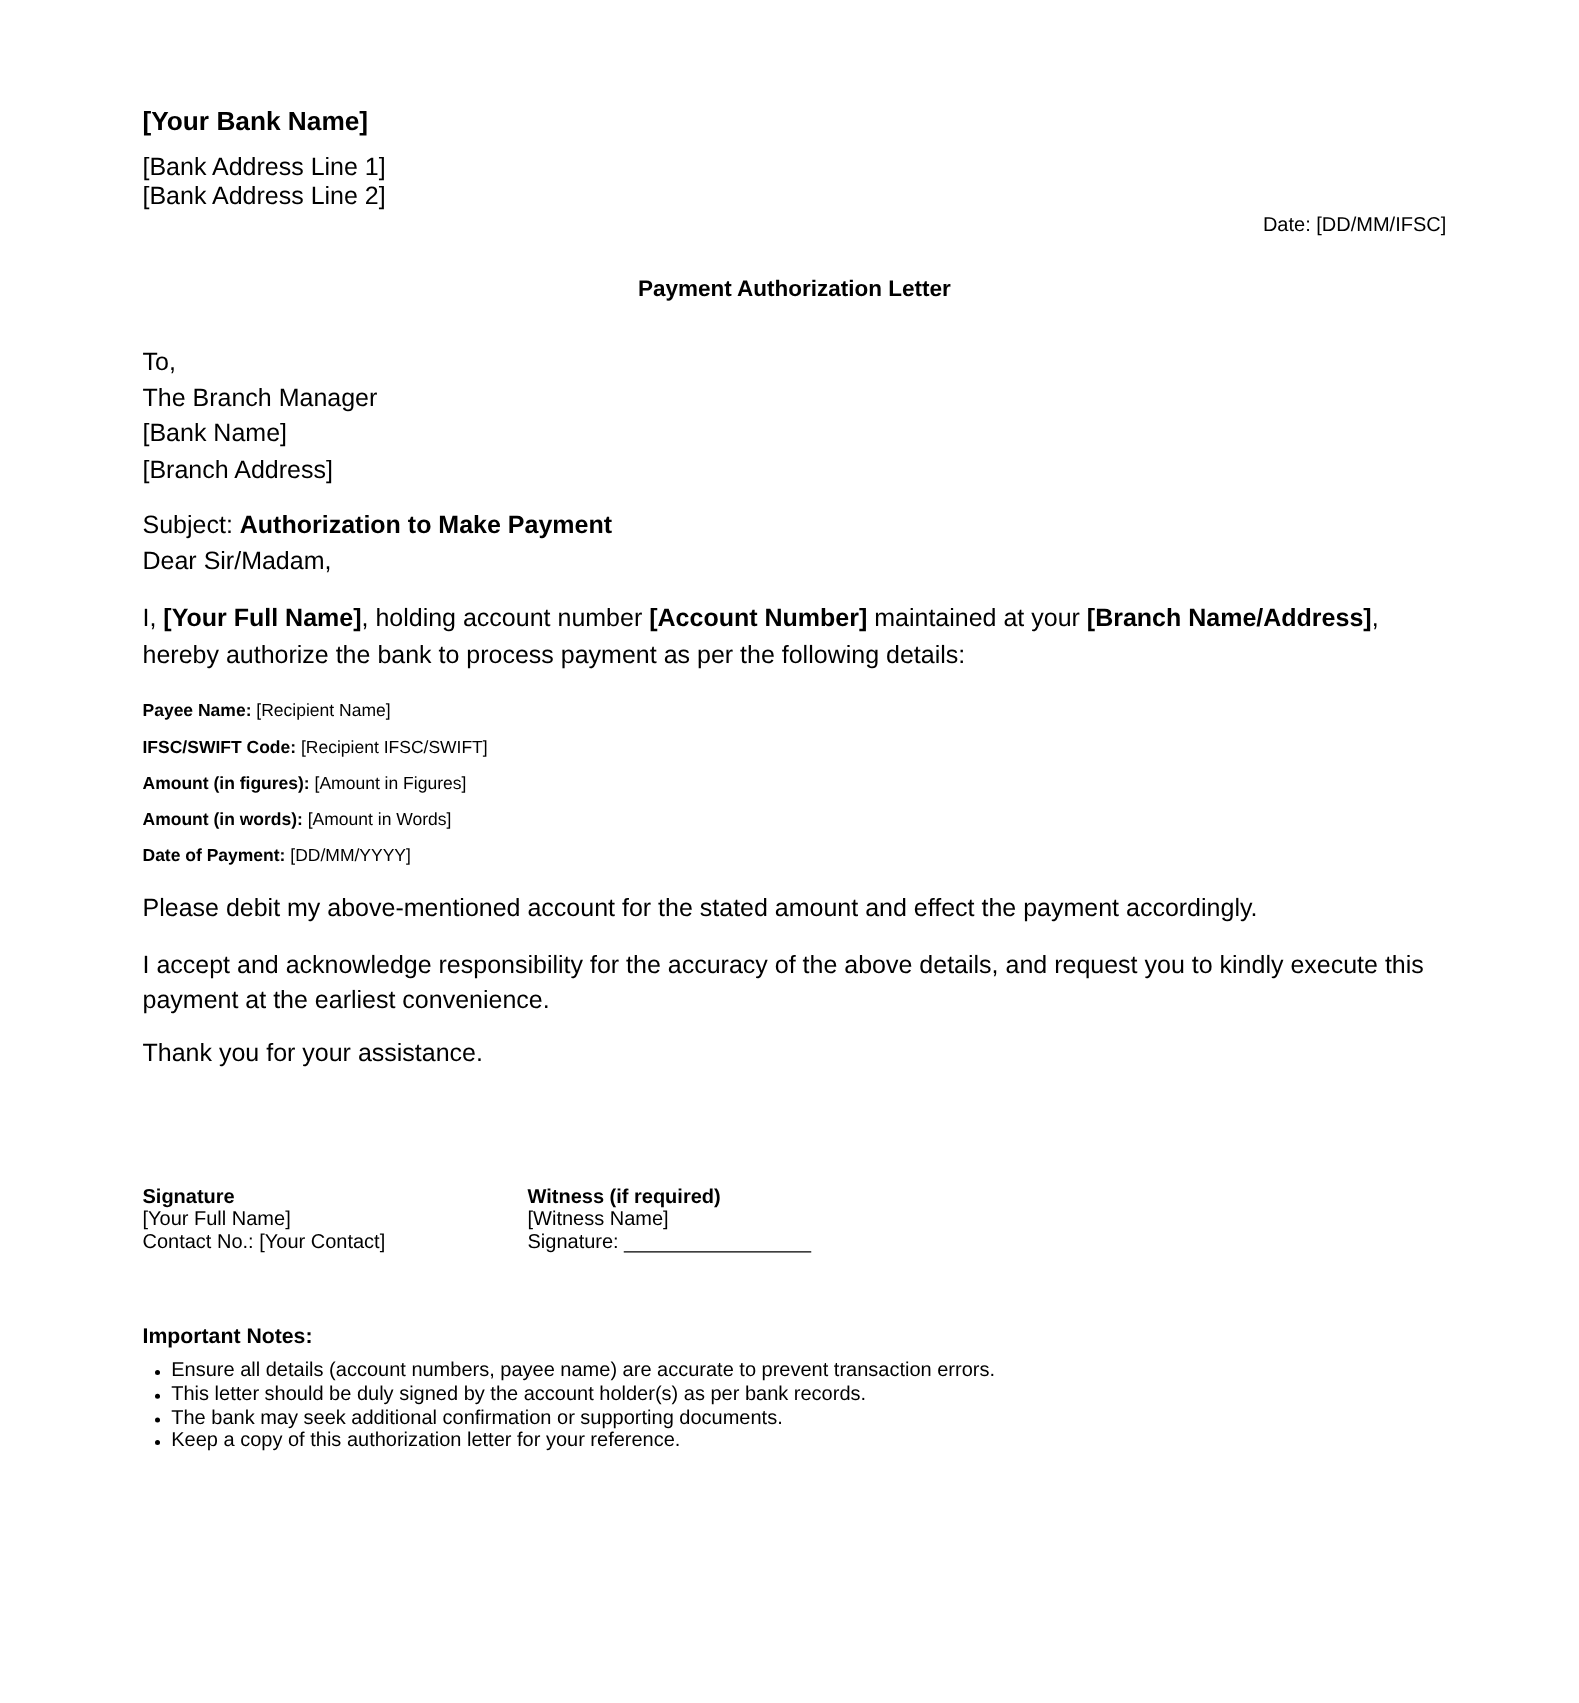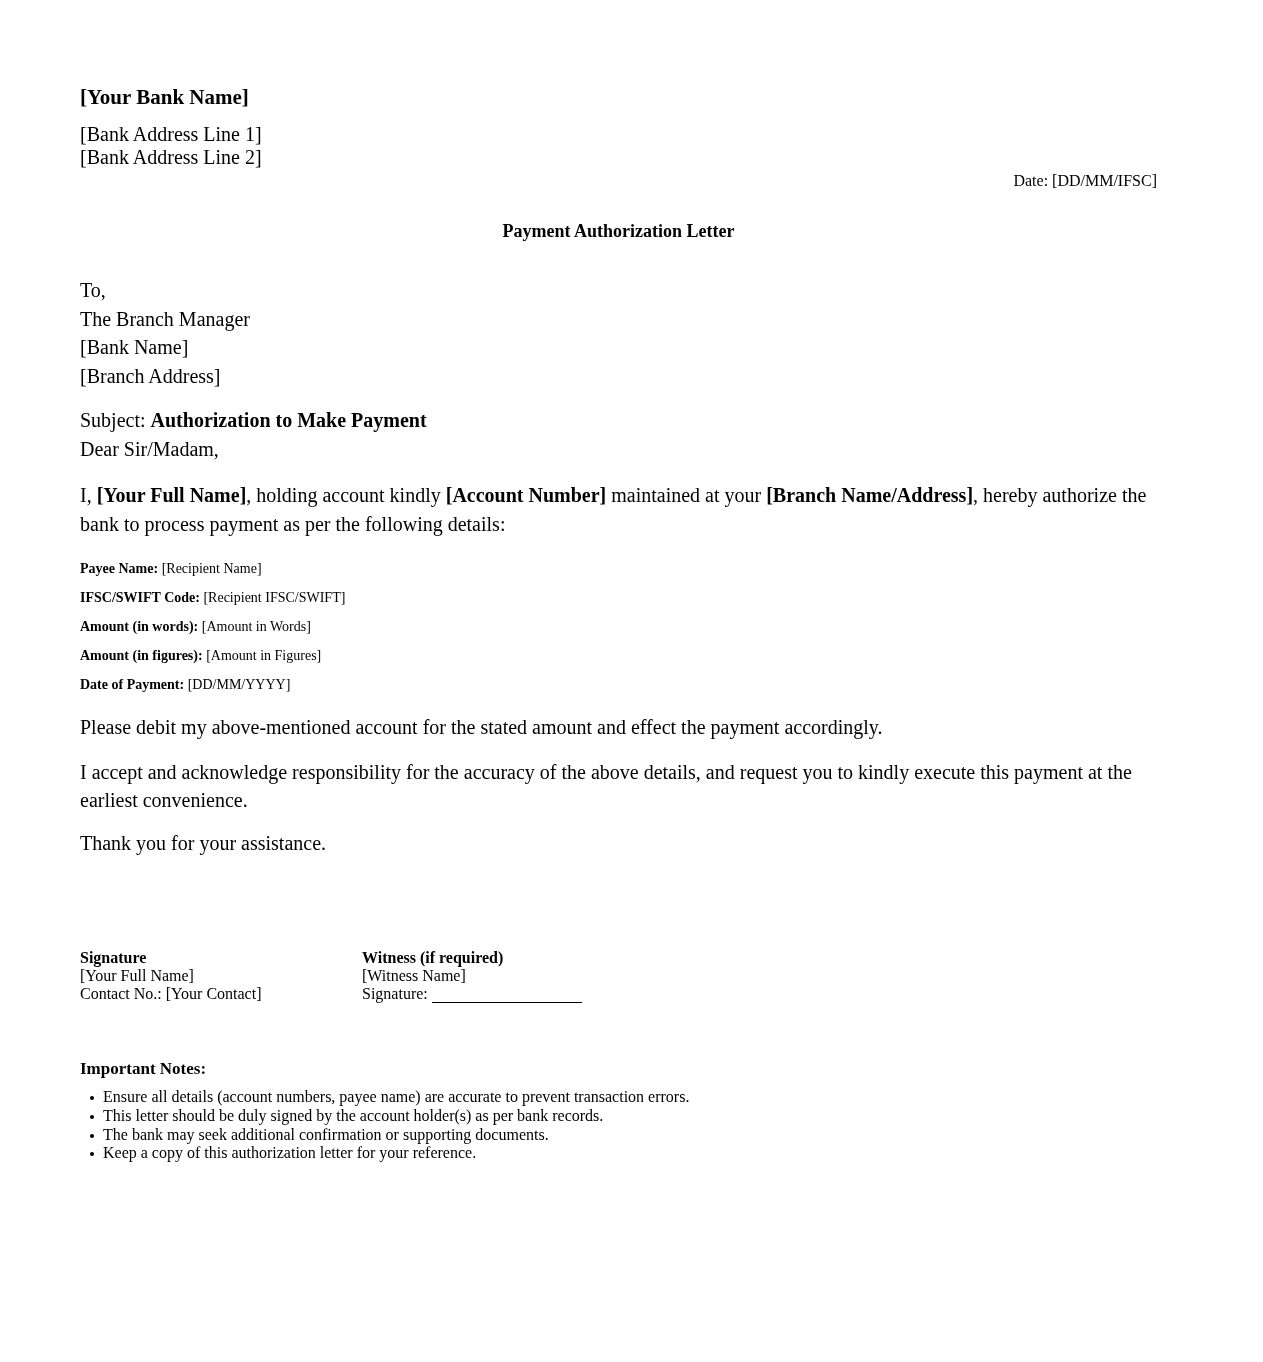--- a/index.html
+++ b/index.html
@@ -4,39 +4,39 @@
 <style>
   * { margin: 0; padding: 0; box-sizing: border-box; }
   html, body { background: #ffffff; }
   body {
     width: 1263px;
     height: 1362px;
     font-family: "Liberation Sans", sans-serif;
     color: #000000;
     overflow: hidden;
   }
-  .page { padding: 85px 106px 40px 80px; font-family: Liberation Serif, serif; }
+  .page { padding: 85px 106px 40px 114px; }
   .b { font-weight: bold; }
 
   .bank-name { font-size: 21px; line-height: 25px; font-weight: bold; margin-bottom: 13px; }
   .addr { font-size: 20px; line-height: 23px; }
   .date-line { font-size: 16px; line-height: 23px; text-align: right; }
 
   .letter-title { font-size: 18px; line-height: 21px; font-weight: bold; text-align: center; margin-top: 29px; }
 
   .flow { font-size: 20px; line-height: 28.5px; }
   .mt14 { margin-top: 14px; }
   .mt15 { margin-top: 0; }
   .mt16 { margin-top: 16px; }
   .mt18 { margin-top: 18px; }
   .mt34 { margin-top: 34px; }
 
   .details { font-size: 14px; line-height: 29px; margin-top: 16px; }
 
-  .sig-row { display: flex; margin-top: 92px; font-size: 16px; line-height: 18px; }
+  .sig-row { display: flex; margin-top: 92px; font-size: 16px; line-height: 18px; gap: 26px; }
   .sig-col-left { width: 282px; }
   .sig-line {
     display: inline-block;
     width: 150px;
     border-bottom: 1.5px solid #000;
     height: 14px;
     vertical-align: -4px;
   }
 
   .notes { margin-top: 56px; }
@@ -80,38 +80,38 @@
     <div>[Branch Address]</div>
   </div>
 
   <p class="flow mt16">
     <span>Subject:</span>
     <span class="b">Authorization to Make Payment</span>
   </p>
 
   <p class="flow mt15">Dear Sir/Madam,</p>
 
-  <p class="flow mt18"><span>I, </span><span class="b">[Your Full Name]</span><span>, holding account kindly </span><span class="b">[Account Number]</span><span> maintained at your </span><span class="b">[Branch Name/Address]</span><span>, hereby authorize the bank to process payment as per the following details:</span></p>
+  <p class="flow mt18"><span>I, </span><span class="b">[Your Full Name]</span><span>, holding account number </span><span class="b">[Account Number]</span><span> maintained at your </span><span class="b">[Branch Name/Address]</span><span>, hereby authorize the bank to process payment as per the following details:</span></p>
 
   <div class="details">
     <div>
       <span class="b">Payee Name:</span>
       <span>[Recipient Name]</span>
     </div>
     <div>
       <span class="b">IFSC/SWIFT Code:</span>
       <span>[Recipient IFSC/SWIFT]</span>
     </div>
     <div>
+      <span class="b">Amount (in figures):</span>
+      <span>[Amount in Figures]</span>
+    </div>
+    <div>
       <span class="b">Amount (in words):</span>
       <span>[Amount in Words]</span>
-    </div>
-    <div>
-      <span class="b">Amount (in figures):</span>
-      <span>[Amount in Figures]</span>
     </div>
     <div>
       <span class="b">Date of Payment:</span>
       <span>[DD/MM/YYYY]</span>
     </div>
   </div>
 
   <p class="flow mt14">Please debit my above-mentioned account for the stated amount and effect the payment accordingly.</p>
 
   <p class="flow mt16">I accept and acknowledge responsibility for the accuracy of the above details, and request you to kindly execute this payment at the earliest convenience.</p>

